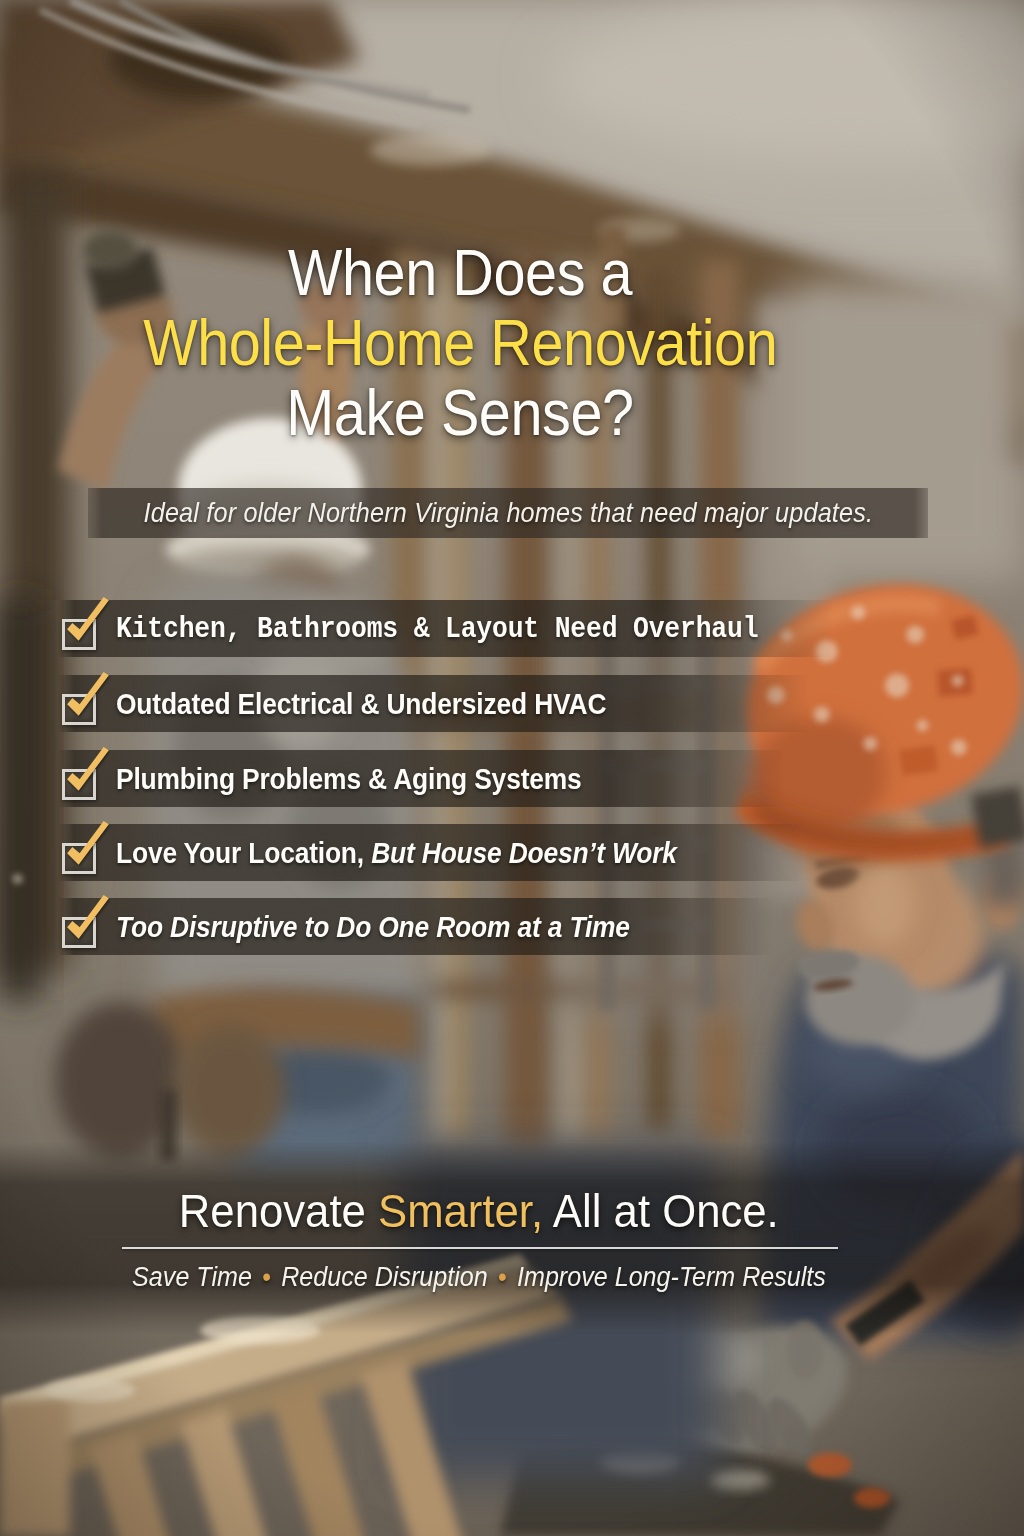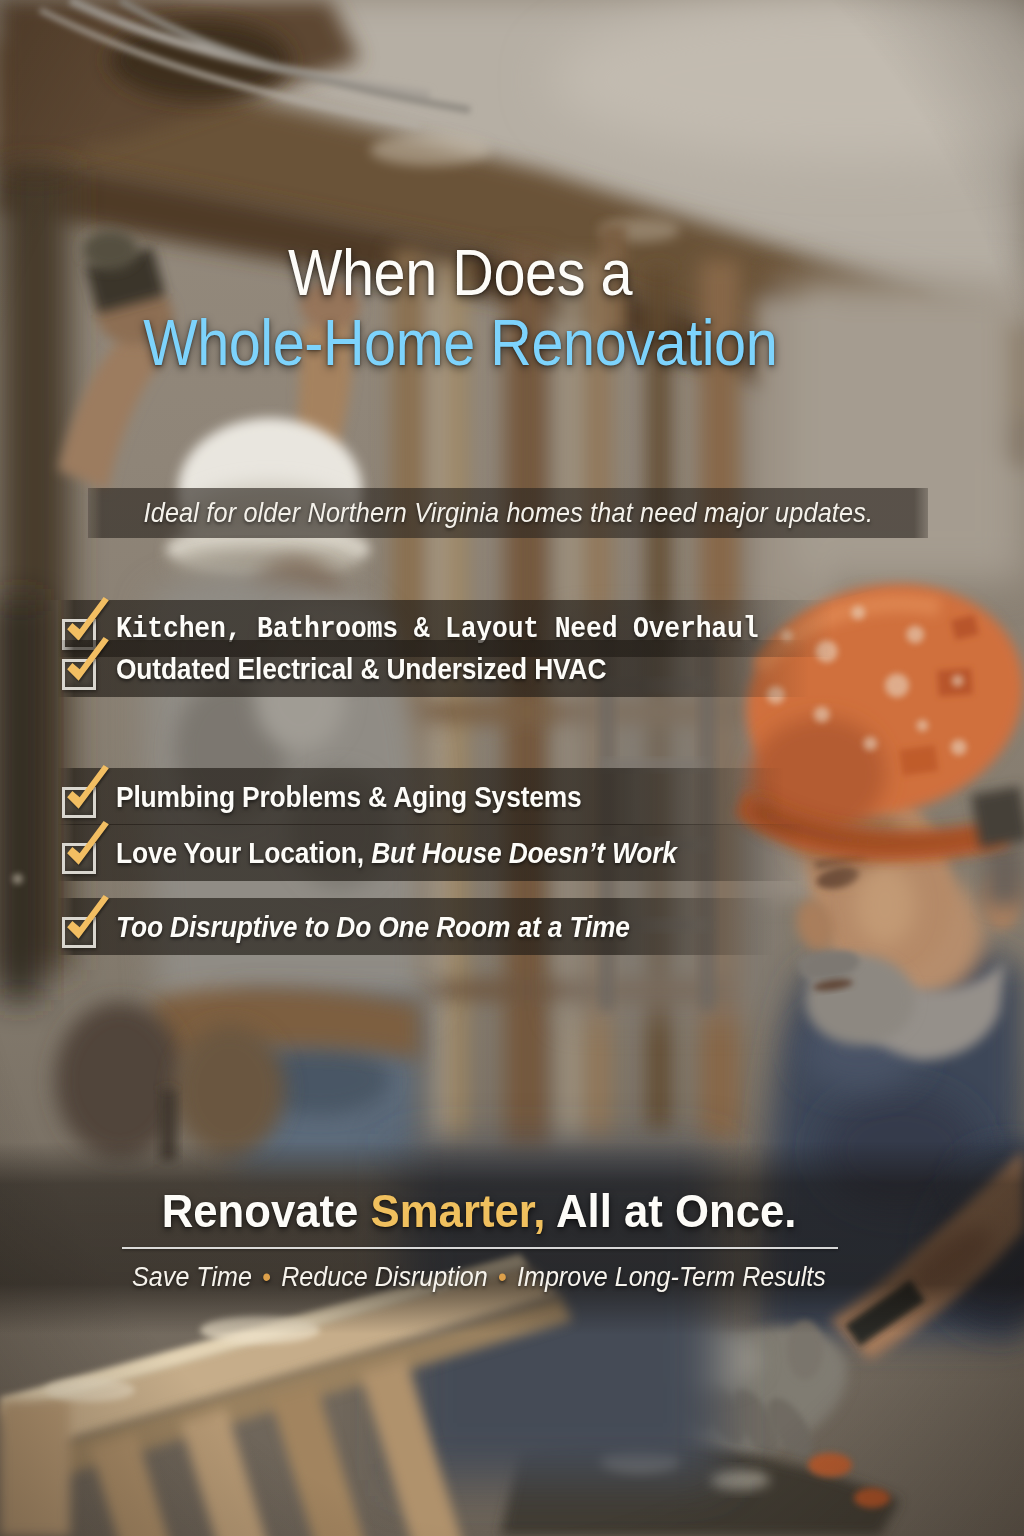--- a/index.html
+++ b/index.html
@@ -9,57 +9,57 @@
 
   
   .cond{display:inline-block;transform:scaleX(.9);transform-origin:center;white-space:nowrap;}
   .cond-l{display:inline-block;transform:scaleX(.88);transform-origin:left center;white-space:nowrap;}
 
   
   .title{position:absolute;top:238px;left:0;right:104px;margin:0;text-align:center;
          font-size:64px;line-height:70px;font-weight:normal;color:#fdfcf8;letter-spacing:-.5px;
          text-shadow:0 3px 9px rgba(0,0,0,.55),0 1px 3px rgba(0,0,0,.45);}
   .title .line{display:block;}
-  .title .gold{color:#7dd3fc;}
+  .title .gold{color:#fde047;}
 
   
   .subtitle-bar{position:absolute;left:88px;top:488px;width:840px;height:50px;
         background:linear-gradient(90deg,rgba(42,36,30,.30) 0,rgba(42,36,30,.62) 14px,
                    rgba(42,36,30,.62) calc(100% - 14px),rgba(42,36,30,.30) 100%);
         display:flex;align-items:center;justify-content:center;}
   .subtitle-text{font-style:italic;font-size:28px;color:#f4f1ea;letter-spacing:.2px;
         text-shadow:0 2px 4px rgba(0,0,0,.55);}
 
   
   .checklist{position:absolute;left:0;top:0;margin:0;padding:0;list-style:none;width:1024px;}
   .row{position:absolute;left:58px;height:57px;display:flex;align-items:center;
        background:linear-gradient(90deg,rgba(33,28,22,0) 0,rgba(33,28,22,.66) 16px,
                   rgba(33,28,22,.66) 78%,rgba(33,28,22,0) 100%);}
   .row1{top:600px;width:775px;font-family:Liberation Mono, monospace;}
-  .row2{top:640px;width:750px;}
-  .row3{top:768px;width:725px;}
+  .row2{top:675px;width:750px;}
+  .row3{top:750px;width:725px;}
   .row4{top:824px;width:745px;}
   .row5{top:898px;width:715px;}
   .checkbox{position:relative;width:34px;height:44px;margin:6px 20px 0 4px;flex:0 0 auto;}
   .checkbox .box{position:absolute;left:0;bottom:4px;width:28px;height:25px;
        border:3px solid #d9d6cf;background:rgba(255,255,255,.05);
        box-shadow:inset 0 0 7px rgba(0,0,0,.4),1px 2px 3px rgba(0,0,0,.35);}
   .checkbox svg{position:absolute;left:1px;top:-14px;width:50px;height:50px;overflow:visible;
        filter:drop-shadow(1px 2px 1px rgba(0,0,0,.4));}
   .checkbox svg path{fill:#F2BE62;}
   .check-text{font-size:30px;font-weight:bold;color:#fdfcf8;letter-spacing:-.2px;
        text-shadow:0 2px 4px rgba(0,0,0,.6);}
   .check-text .it{font-style:italic;}
 
   
   .footer-shade{position:absolute;left:0;top:1142px;width:1024px;height:192px;
        background:linear-gradient(180deg,rgba(18,14,10,0) 0%,rgba(18,14,10,.5) 22%,
                   rgba(18,14,10,.55) 74%,rgba(18,14,10,0) 100%);}
   .footer-headline{position:absolute;top:1185px;left:0;right:66px;margin:0;text-align:center;
-       font-size:46px;line-height:52px;font-weight:bold;color:#fdfcf8;
+       font-size:46px;line-height:52px;font-weight:normal;color:#fdfcf8;
        text-shadow:0 3px 8px rgba(0,0,0,.6),0 1px 2px rgba(0,0,0,.5);}
   .footer-headline .cond{transform:scaleX(.95);}
   .footer-headline .gold{color:#F0C05E;}
   .divider{position:absolute;top:1247px;left:122px;width:716px;height:2px;
        background:rgba(255,255,255,.82);box-shadow:0 1px 3px rgba(0,0,0,.45);}
   .tagline{position:absolute;top:1262px;left:0;right:66px;text-align:center;
        font-size:27px;font-style:italic;color:#f6f3ec;text-shadow:0 2px 4px rgba(0,0,0,.55);}
   .tagline .cond{transform:scaleX(.93);}
   .tagline .dot{color:#DDA04A;font-style:normal;padding:0 11px;}
 </style>
@@ -250,20 +250,21 @@
       <ellipse cx="260" cy="1330" rx="60" ry="14" fill="#ece0c8" opacity=".7" filter="url(#f3)"></ellipse>
       <ellipse cx="90" cy="1390" rx="45" ry="12" fill="#ece0c8" opacity=".6" filter="url(#f3)"></ellipse>
     </g>
 
     <rect width="1024" height="1536" fill="url(#vig)"></rect>
   </svg>
 
   <h1 class="title">
     <span class="line"><span class="cond">When Does a</span></span>
     <span class="line gold"><span class="cond">Whole-Home Renovation</span></span>
+    <span class="line"><span class="cond">Make Sense?</span></span>
   </h1>
 
   <div class="subtitle-bar">
     <span class="cond subtitle-text">Ideal for older Northern Virginia homes that need major updates.</span>
   </div>
 
   <ul class="checklist">
     <li class="row row1">
       <span class="checkbox">
         <span class="box"></span>

